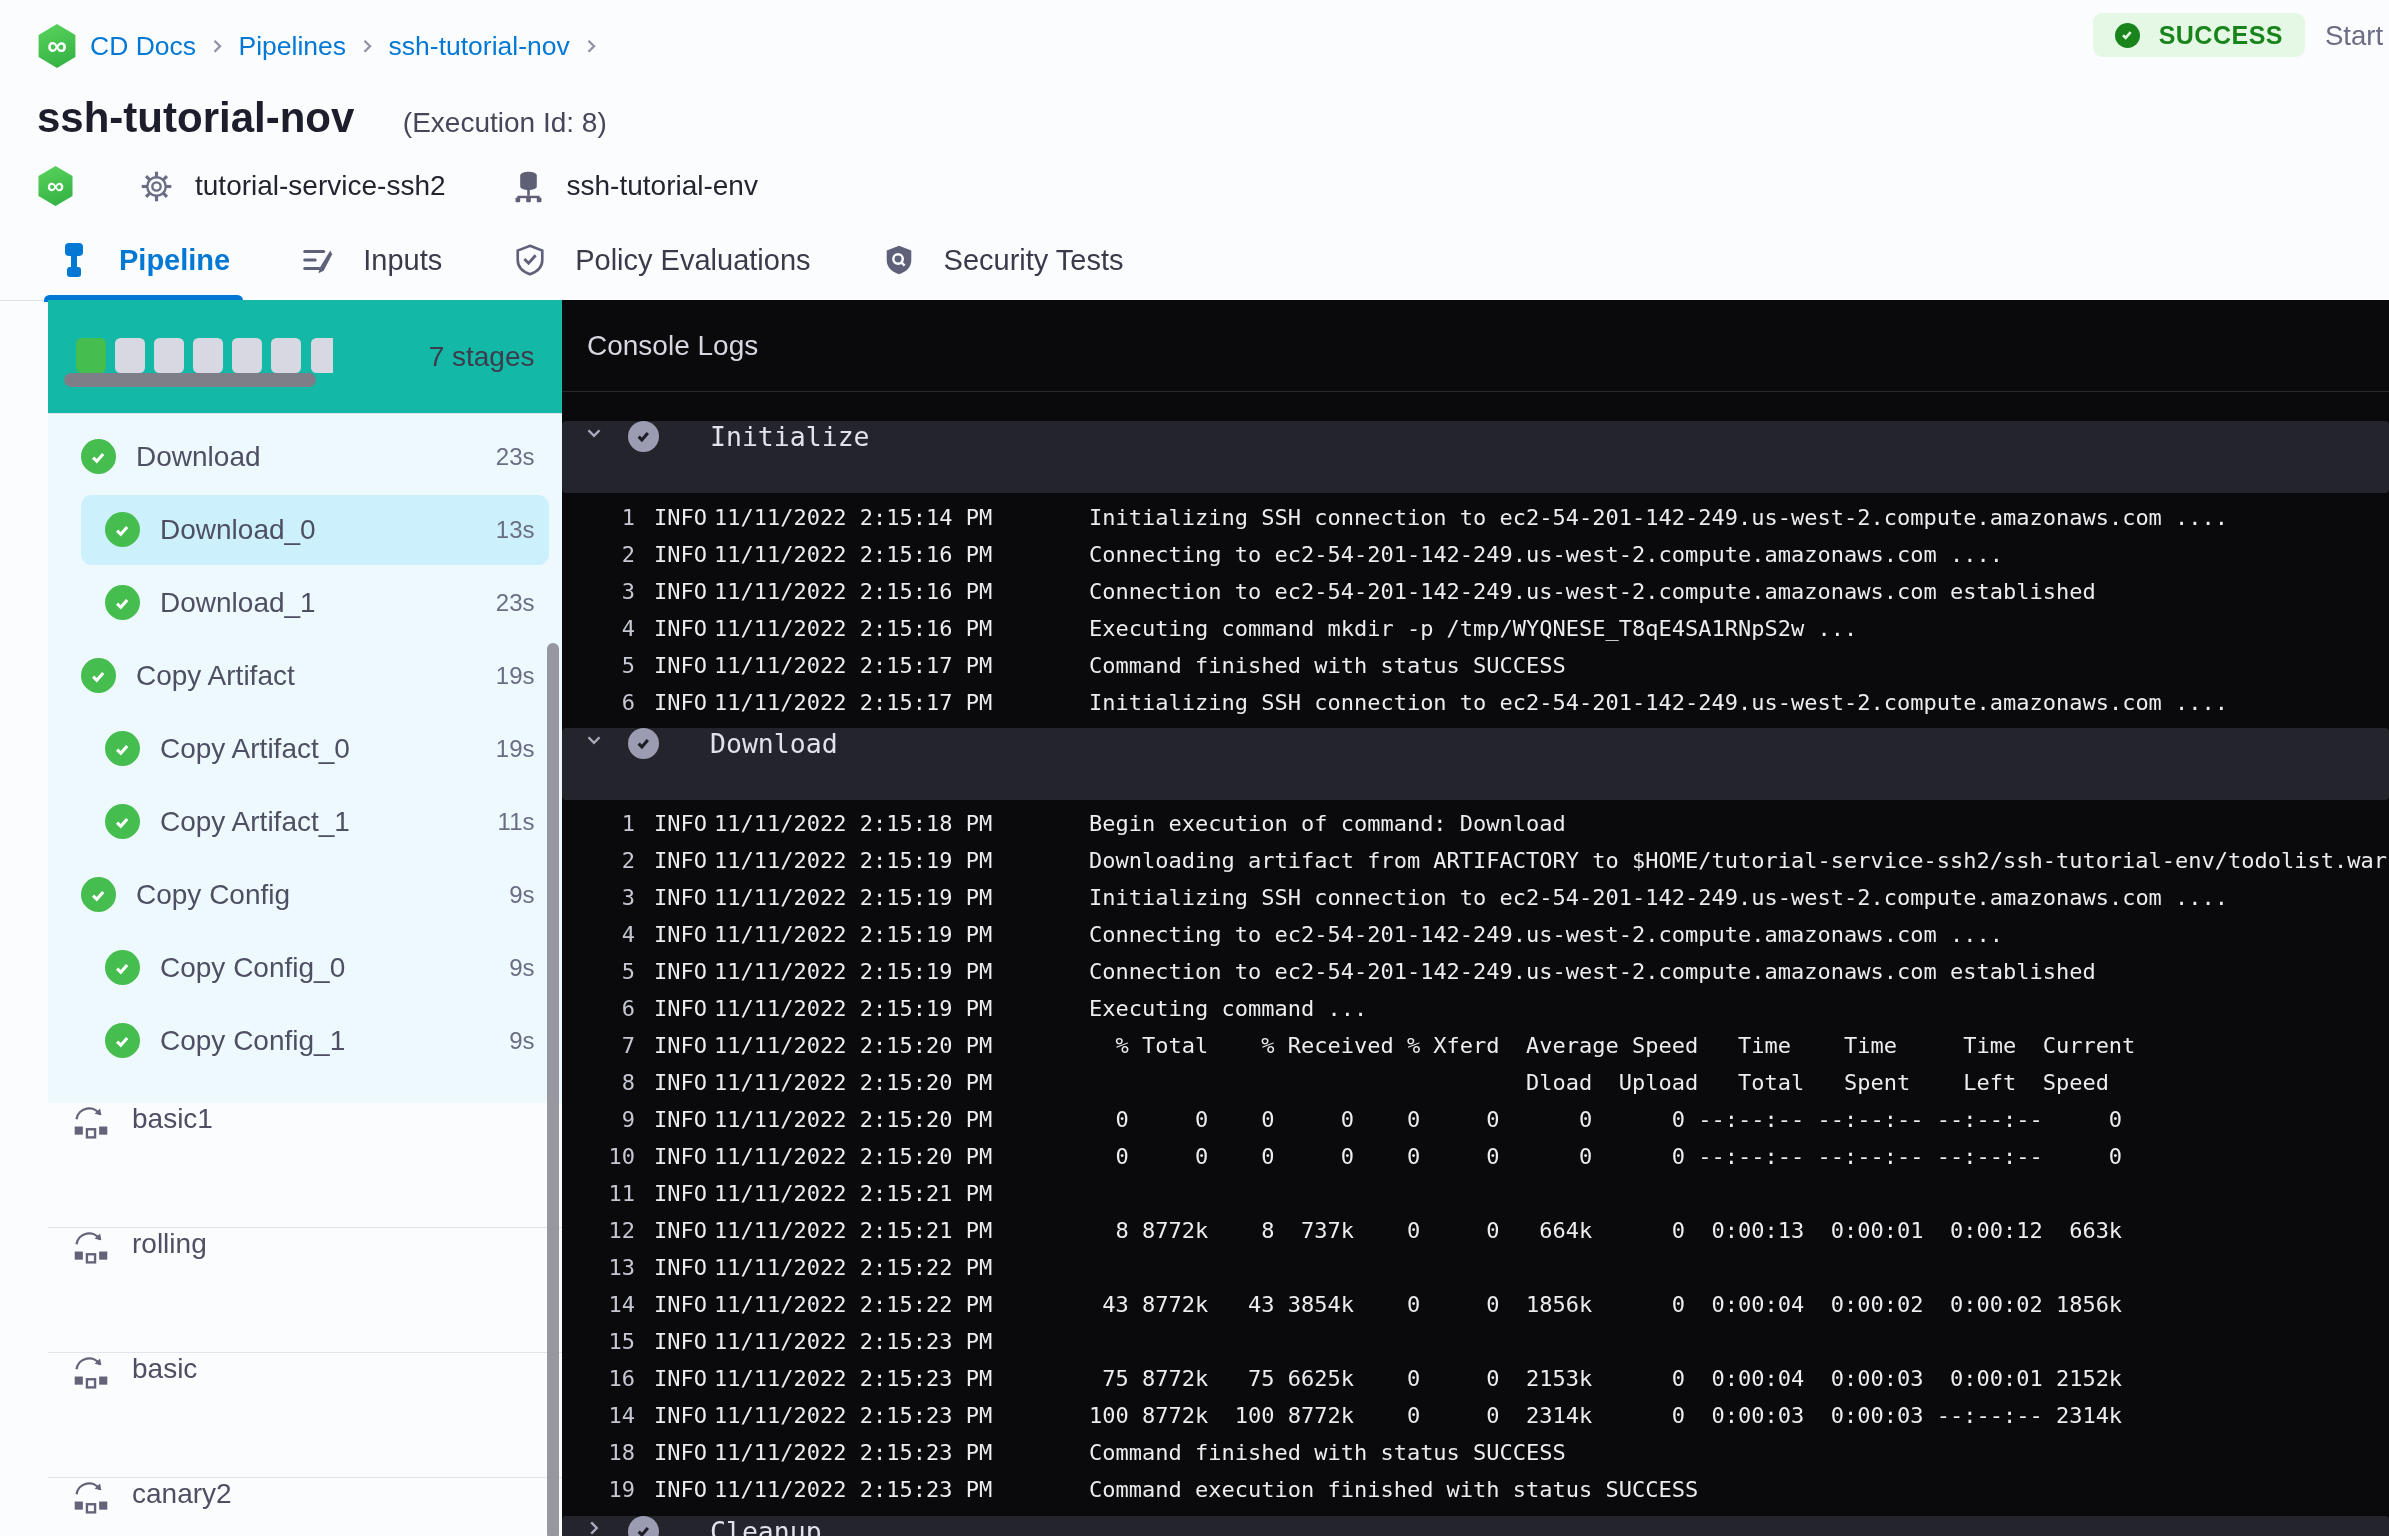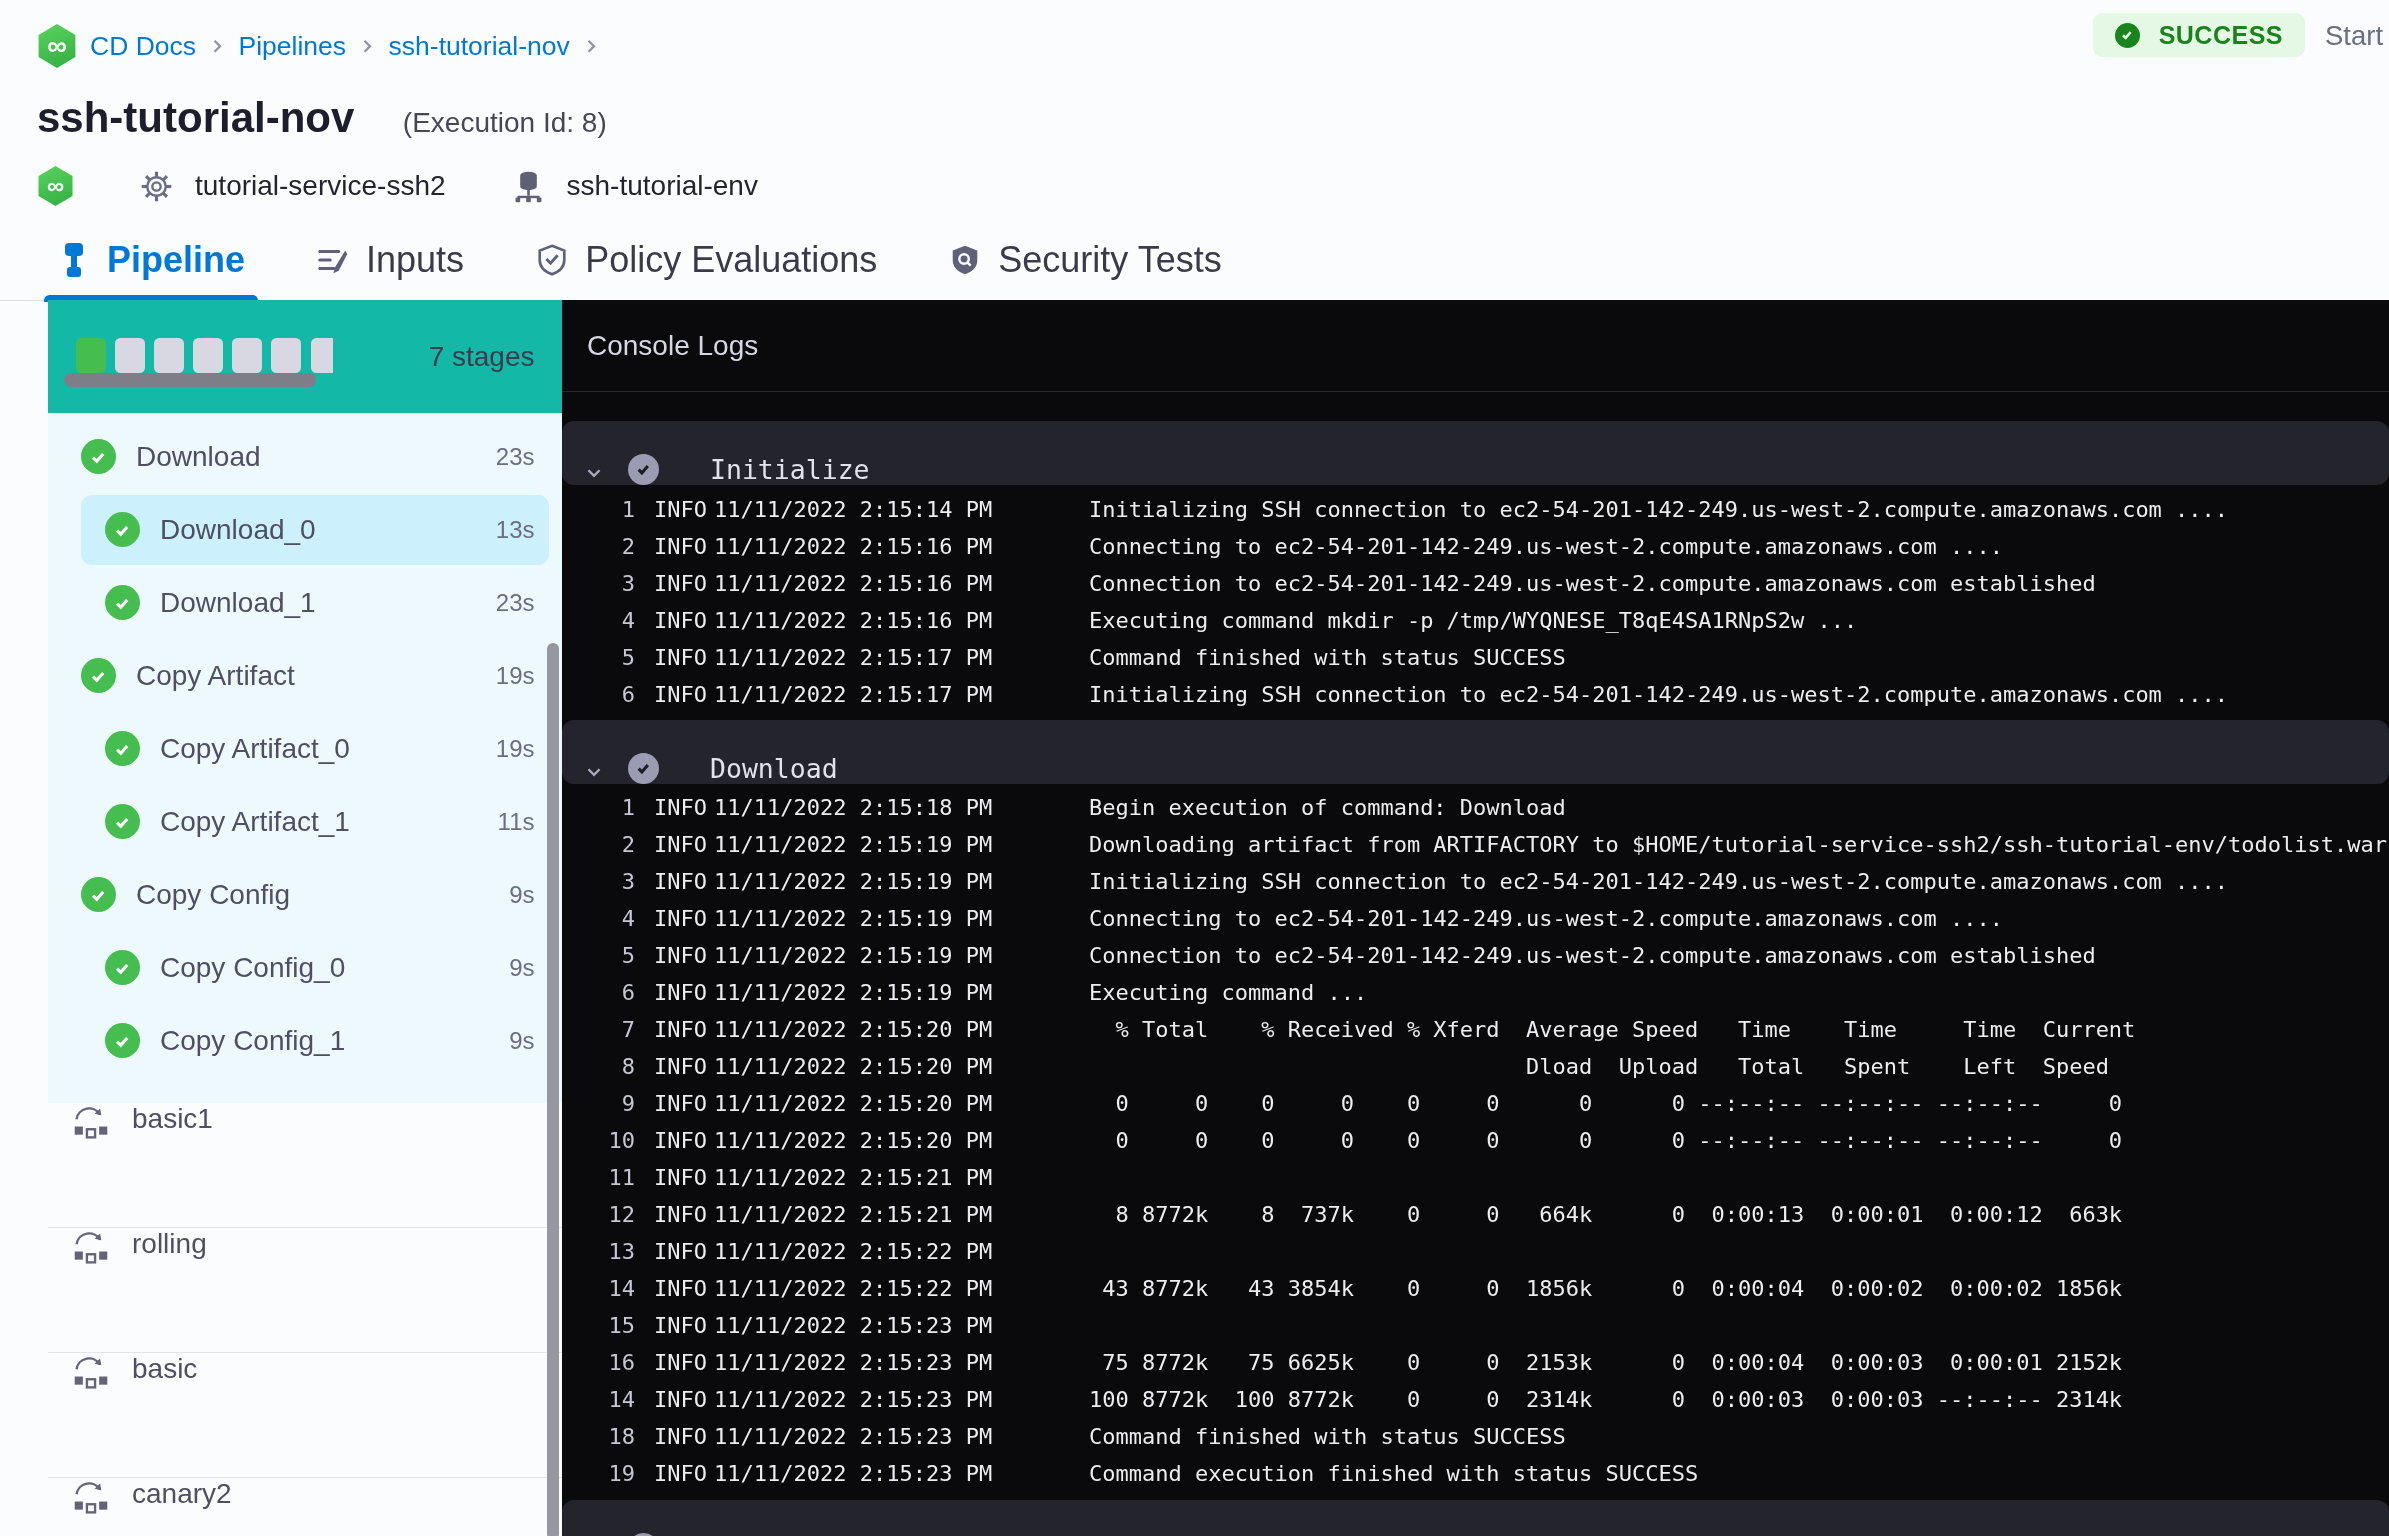--- a/index.html
+++ b/index.html
@@ -27,21 +27,21 @@
   .exec-id { font-size:28px; color:#45465a;margin-left:32px; }
 
   .service-row { padding:24px 0 0 37px; display:flex; align-items:center; gap:20px; font-size:28px; color:#23242f; }
   .service-row .cd-badge { width:37px; height:40px; font-size:24px; }
   .meta-icon { width:37px; height:37px; }
   .meta-gap { width:24px; }
 
   
   .tabs { position:absolute; top:220px; left:0; width:2389px; height:81px; border-bottom:1.8px solid #dfe0e8;
     display:flex; align-items:center; padding-left:57px; gap:71px; }
-  .tab { position:relative; height:100%; display:flex; align-items:center; gap:16px; font-size:36px; color:#3a3b4a; cursor:pointer; }
+  .tab { position:relative; height:100%; display:flex; align-items:center; gap:28px; font-size:29px; color:#3a3b4a; cursor:pointer; }
   .tab svg { width:34px; height:34px; }
   .tab.active { color:#0278d5; font-weight:bold; }
   .tab.active .underline { position:absolute; left:-13px; right:-13px; bottom:-1.8px; height:7.3px; background:#0278d5; border-radius:5.5px 5.5px 0 0; }
 
   
   .main { position:absolute; top:300px; left:0; width:2389px; height:1236px; display:flex; }
 
   
   .sidebar { position:relative; width:514px; height:100%; background:#14b8a6; overflow:hidden;margin-left:48px; }
   .progress-strip { position:relative; height:114px; border-bottom:0.9px solid #e2e3ea; }
@@ -68,21 +68,21 @@
   .rb-row .lbl { font-size:28px; color:#4e4f63; }
 
   .side-scrollbar { position:absolute; right:2.7px; top:343px; width:12px; height:897px; border-radius:6.4px; background:#97979f; }
 
   
   .console { position:relative; flex:1; height:100%; background:#0a0a0c; overflow:hidden; }
   .console-header { height:92px; display:flex; align-items:center; padding-left:25px;
     border-bottom:1.8px solid #27272e; }
   .console-title { font-size:28px; font-weight:normal; color:#d6d7e0; }
   .sections { padding-top:29px; }
-  .sec-bar { height:64px; background:#23242c; border-radius:12px; display:flex; align-items:flex-end; cursor:pointer; }
+  .sec-bar { height:72px; background:#23242c; border-radius:4px; display:flex; align-items:flex-start; cursor:pointer; }
   .sec-bar .chev { width:24px; height:24px; margin-left:20px; stroke:#a9aabc; stroke-width:2.6; fill:none; flex:0 0 24px; }
   .sec-bar .chev.collapsed { transform:rotate(-90deg); }
   .sec-bar .scheck { width:31px; height:31px; border-radius:50%; background:#9b9cb2; margin-left:22px;
     display:flex; align-items:center; justify-content:center; flex:0 0 31px; }
   .sec-bar .scheck svg { width:16.5px; height:16.5px; stroke:#1d1e25; stroke-width:3.4; fill:none; }
   .sec-bar .sname { margin-left:51px; font-family:"DejaVu Sans Mono", monospace; font-size:26.5px; color:#e2e2ec; }
   .sec-lines { padding:5.5px 0 7.3px 0; }
   .log-line { height:37px; display:flex; align-items:center; font-family:"DejaVu Sans Mono", monospace; font-size:22px; color:#ececf1; white-space:pre; }
   .log-line .ln { width:73px; text-align:right; color:#c6c7d2; flex:0 0 73px; }
   .log-line .lv { width:60px; margin-left:19px; flex:0 0 60px; }

